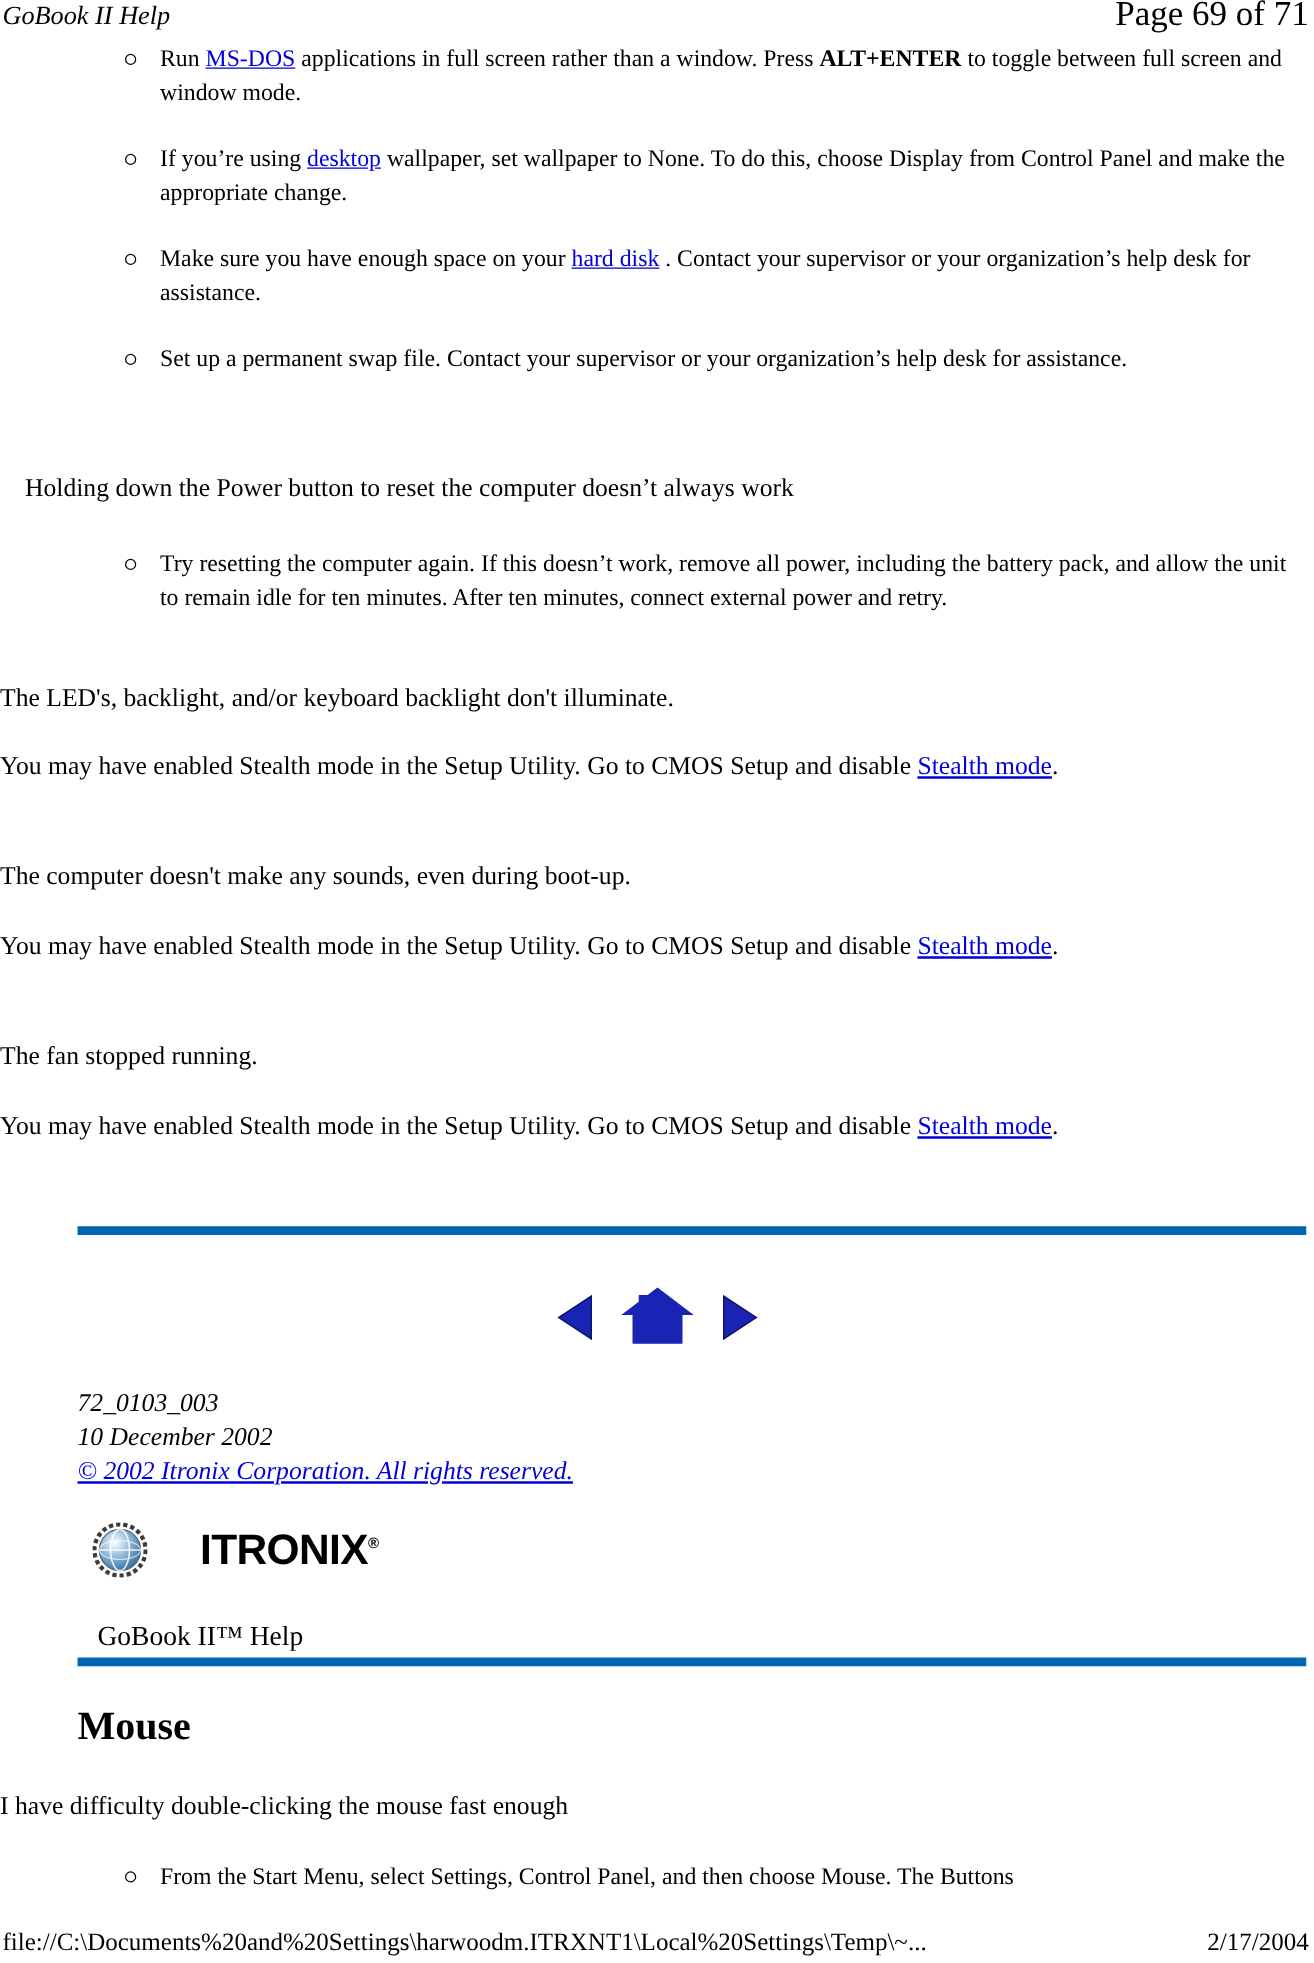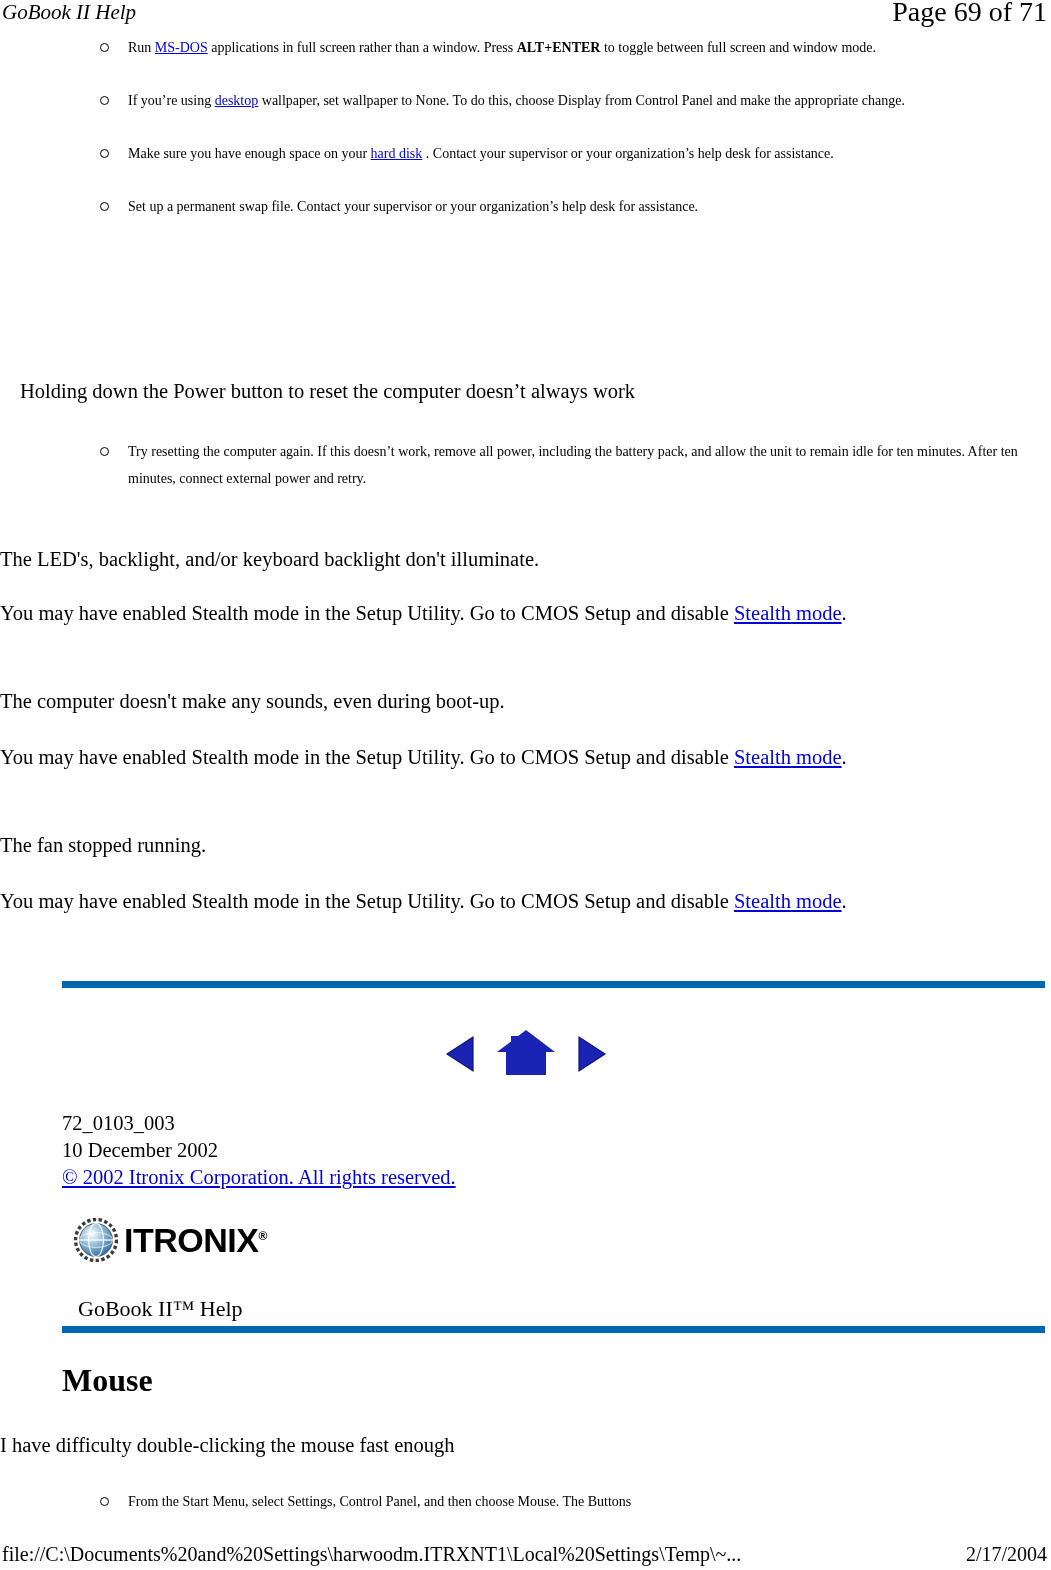--- a/index.html
+++ b/index.html
@@ -64,21 +64,21 @@
     list-style: none;
     margin: 0;
     padding: 0;
   }
   ul.bullets li {
     position: relative;
     margin: 0 0 26px 0;
     padding-left: 28px;
     margin-left: 100px;
     margin-right: 20px;
-    font-size: 14px;
+    font-size: 19px;
     line-height: 27px;
   }
   ul.bullets li .bullet-mark {
     position: absolute;
     left: 0px;
     top: 0px;
     width: 12px;
     height: 12px;
     font-size: 17px;
     line-height: 27px;
@@ -128,21 +128,21 @@
     cursor: pointer;
   }
 
   
   .docinfo {
     position: absolute;
     left: 62px;
     font-size: 20.5px;
     line-height: 27px;
   }
-  .docinfo div { white-space: nowrap; }
+  .docinfo div { white-space: nowrap; font-style: italic; }
 
   
   .logo-wrap {
     position: absolute;
     left: 74px;
     display: flex;
     align-items: center;
     gap: 6px;
   }
   .logo-globe {
@@ -150,20 +150,21 @@
     height: 44px;
     flex: 0 0 auto;
   }
   .logo-text {
     font-family: "Liberation Sans", "DejaVu Sans", sans-serif;
     font-weight: bold;
     font-size: 34px;
     letter-spacing: -0.5px;
     color: #000;
     line-height: 1;
+    margin-left: 36px;
   }
   .logo-text sup {
     font-size: 12px;
     vertical-align: super;
   }
 
   
   .subtitle {
     position: absolute;
     left: 78px;

